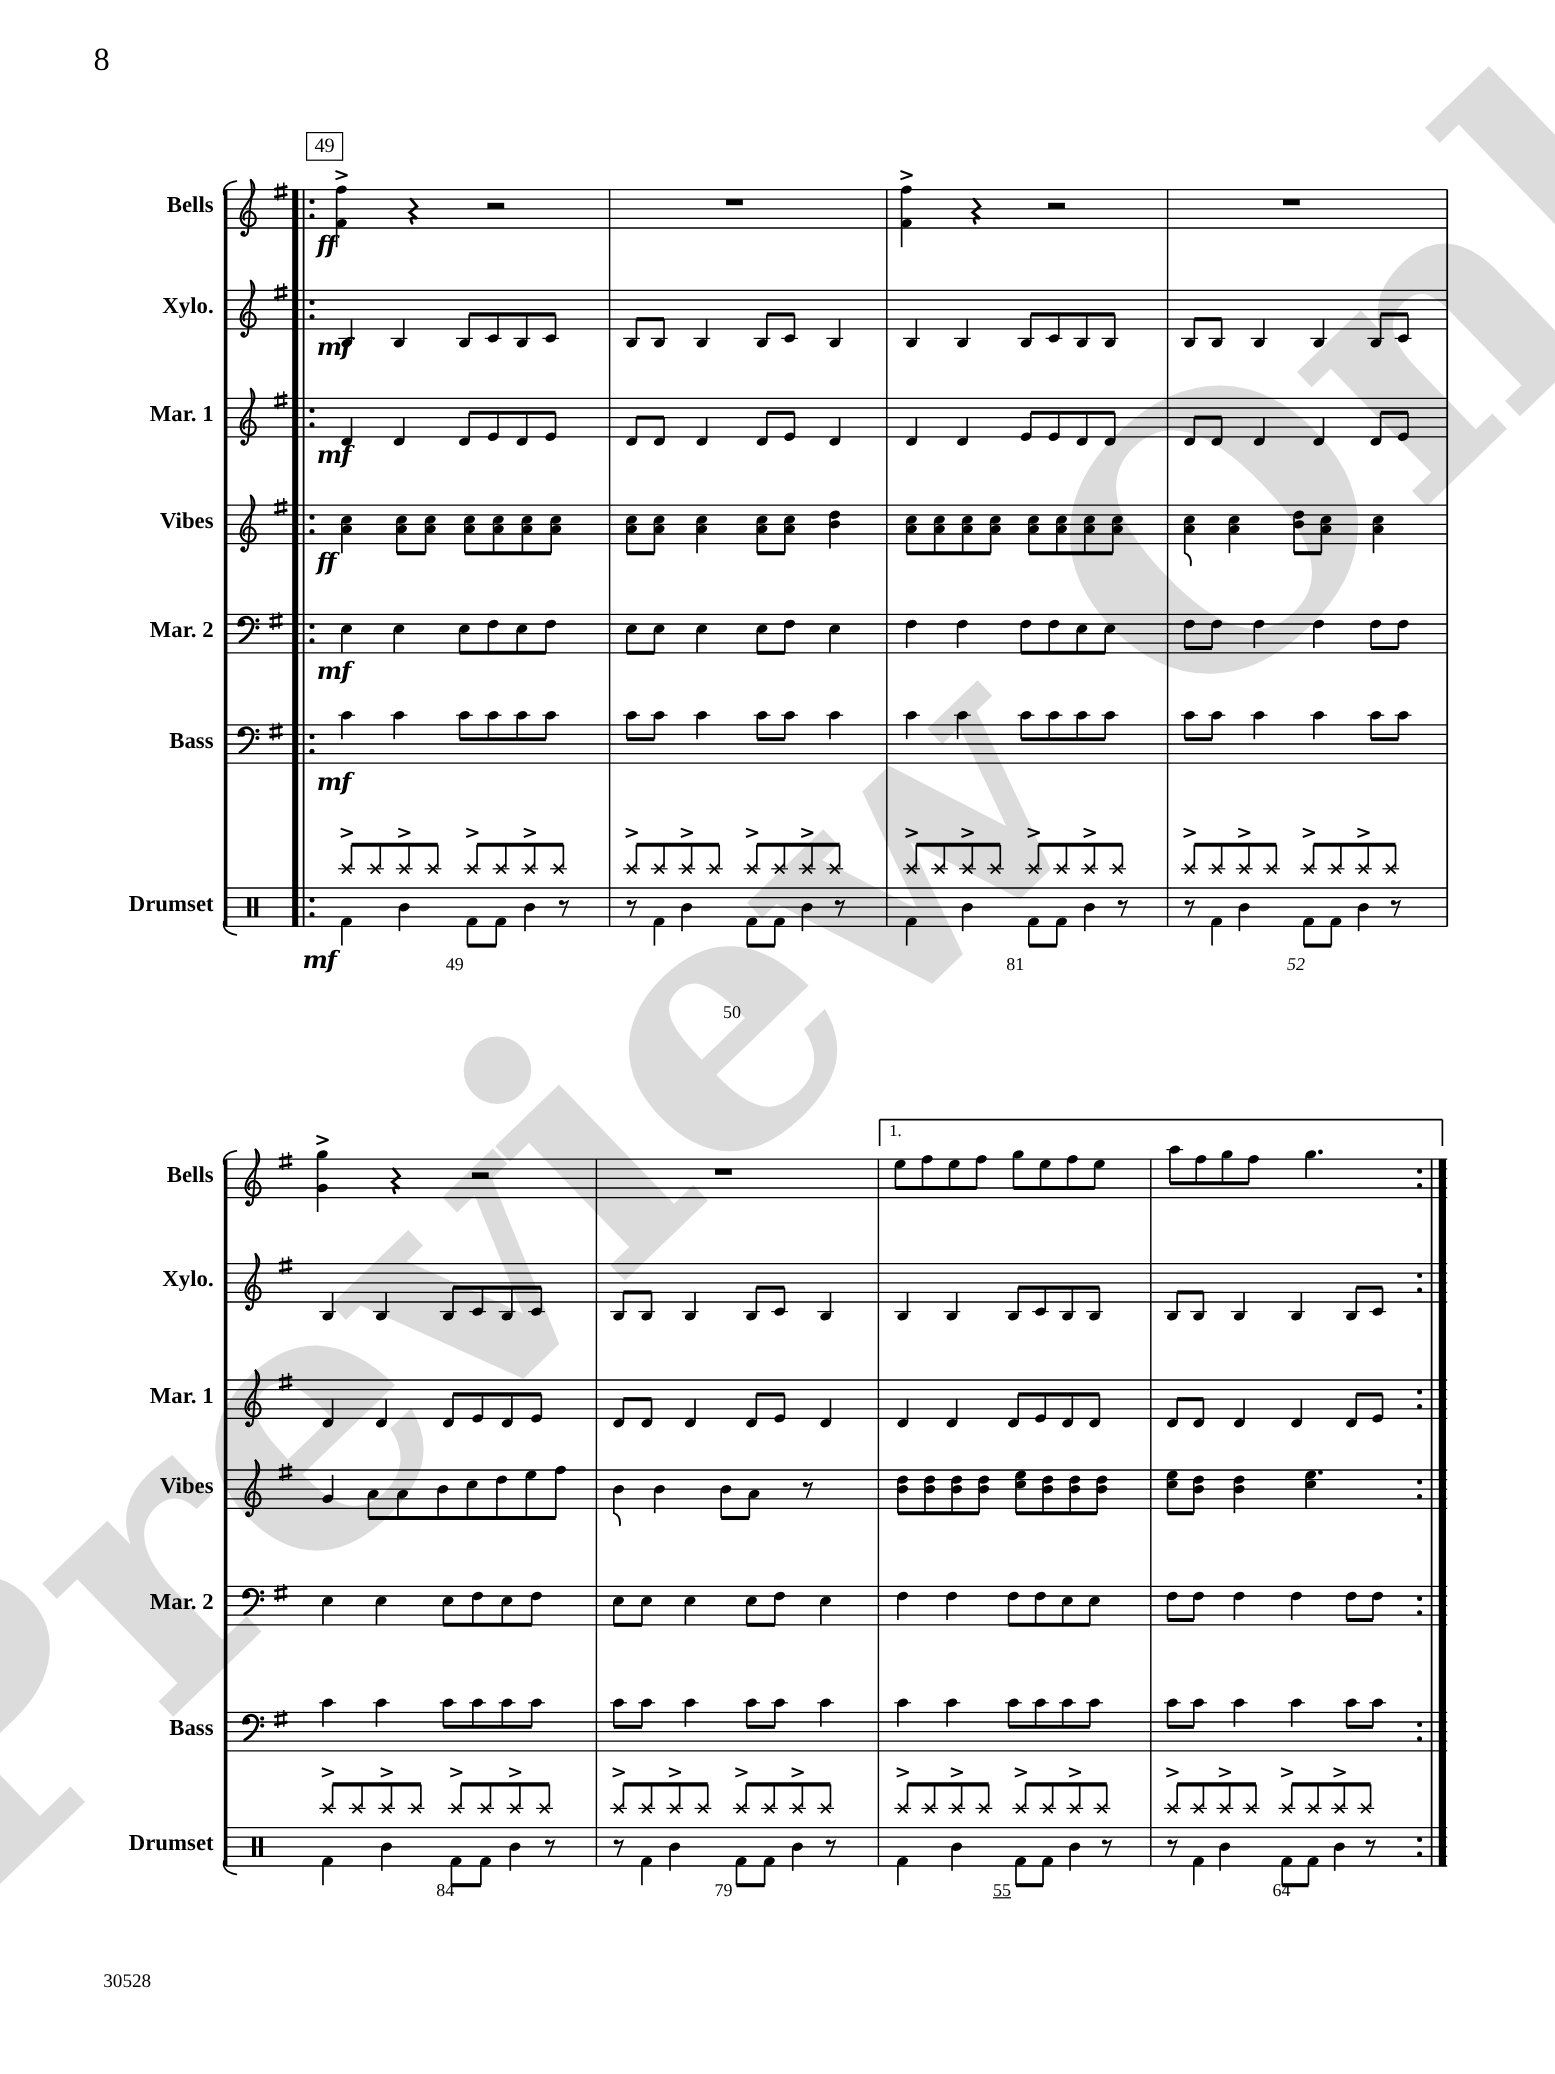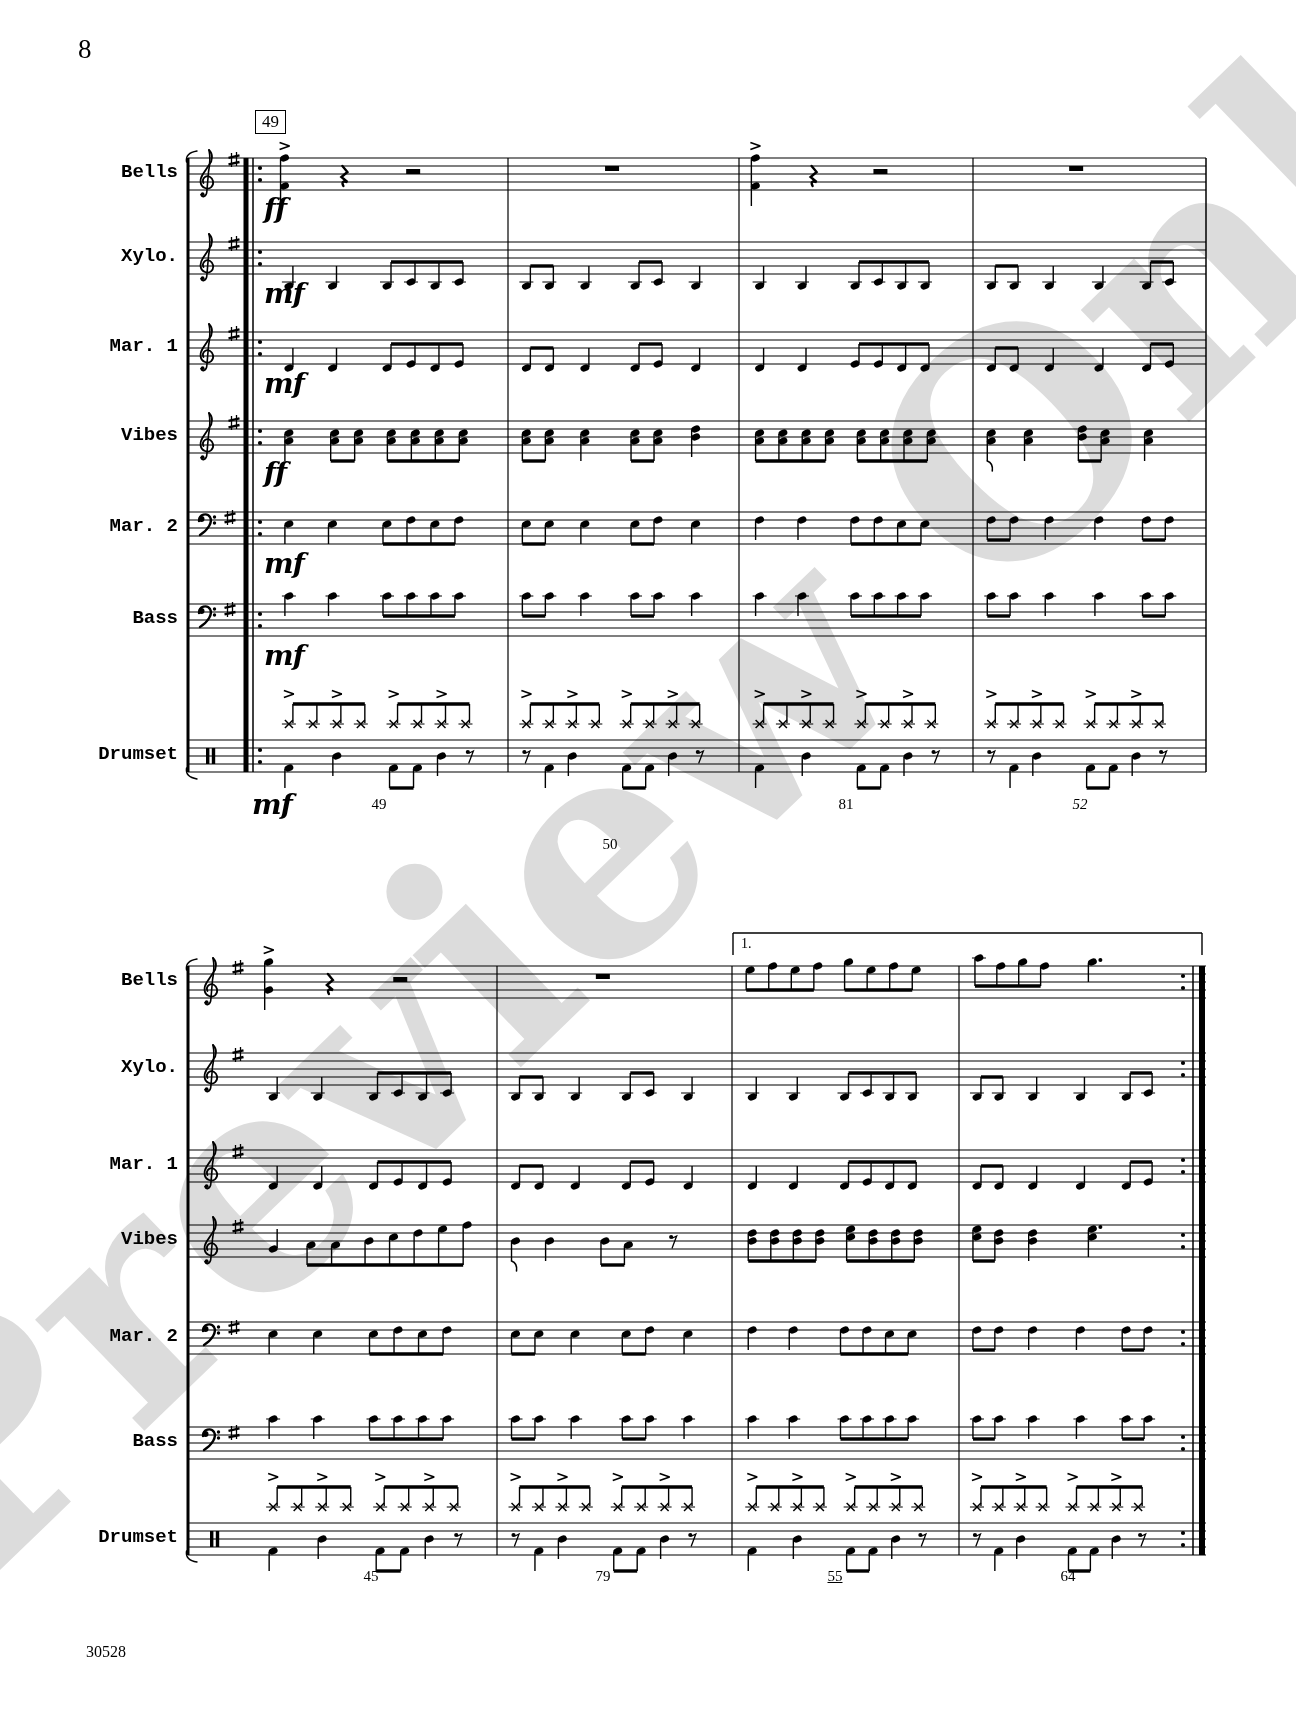--- a/index.html
+++ b/index.html
@@ -9,22 +9,22 @@
        font-size:300px;font-weight:bold;color:#dcdcdc;white-space:nowrap;z-index:0;
        font-family:"DejaVu Serif", serif;user-select:none;}
   #score-svg{position:absolute;left:0;top:0;z-index:1;}
   .txt{position:absolute;z-index:2;}
   #page-number{left:78px;top:34px;font-size:27px;}
   #catalog-number{left:86px;top:1643px;font-size:16px;}
   #rehearsal-mark{left:255px;top:110px;font-size:17px;border:1.6px solid #000;
        padding:0 6px;line-height:22px;background:#fff;}
   #volta-label{left:741px;top:936px;font-size:14px;}
   .inst-label{position:absolute;left:40px;width:138px;text-align:right;
-       font-size:19px;font-weight:bold;z-index:2;font-family:Liberation Mono, monospace;}
-  .dyn{position:absolute;font-size:28px;font-weight:bold;font-style:italic;z-index:2;
+       font-size:19px;font-weight:bold;z-index:2;}
+  .dyn{position:absolute;font-size:20px;font-weight:bold;font-style:italic;z-index:2;
        font-family:"DejaVu Serif", serif;letter-spacing:-1px;}
   .mnum{position:absolute;font-size:15px;z-index:2;transform:translateX(-50%);}
 </style>
 </head>
 <body>
 
 <div id="watermark" class="txt">Preview Only</div>
 
 <svg id="score-svg" width="1296" height="1728" viewBox="0 0 1296 1728">
     <line x1="188" y1="158" x2="1206" y2="158" stroke="#000" stroke-width="1.1"></line>
@@ -1738,17 +1738,17 @@
     <div class="dyn" style="left: 264px; top: 456px;">ff</div>
     <div class="dyn" style="left: 264px; top: 547px;">mf</div>
     <div class="dyn" style="left: 264px; top: 639px;">mf</div>
     <div class="dyn" style="left: 252px; top: 788px;">mf</div>
   </div>
 <div id="mnums">
     <div class="mnum" style="left: 379px; top: 796px;">49</div>
     <div class="mnum" style="left: 610px; top: 796px; margin-top: 40px;">50</div>
     <div class="mnum" style="left: 846px; top: 796px;">81</div>
     <div class="mnum" style="left: 1080px; top: 796px; font-style: italic;">52</div>
-    <div class="mnum" style="left: 371px; top: 1568px;">45</div>
+    <div class="mnum" style="left: 371px; top: 1568px;">84</div>
     <div class="mnum" style="left: 603px; top: 1568px;">79</div>
     <div class="mnum" style="left: 835px; top: 1568px; text-decoration: underline;">55</div>
     <div class="mnum" style="left: 1068px; top: 1568px;">64</div>
   </div>
 
 </body></html>

